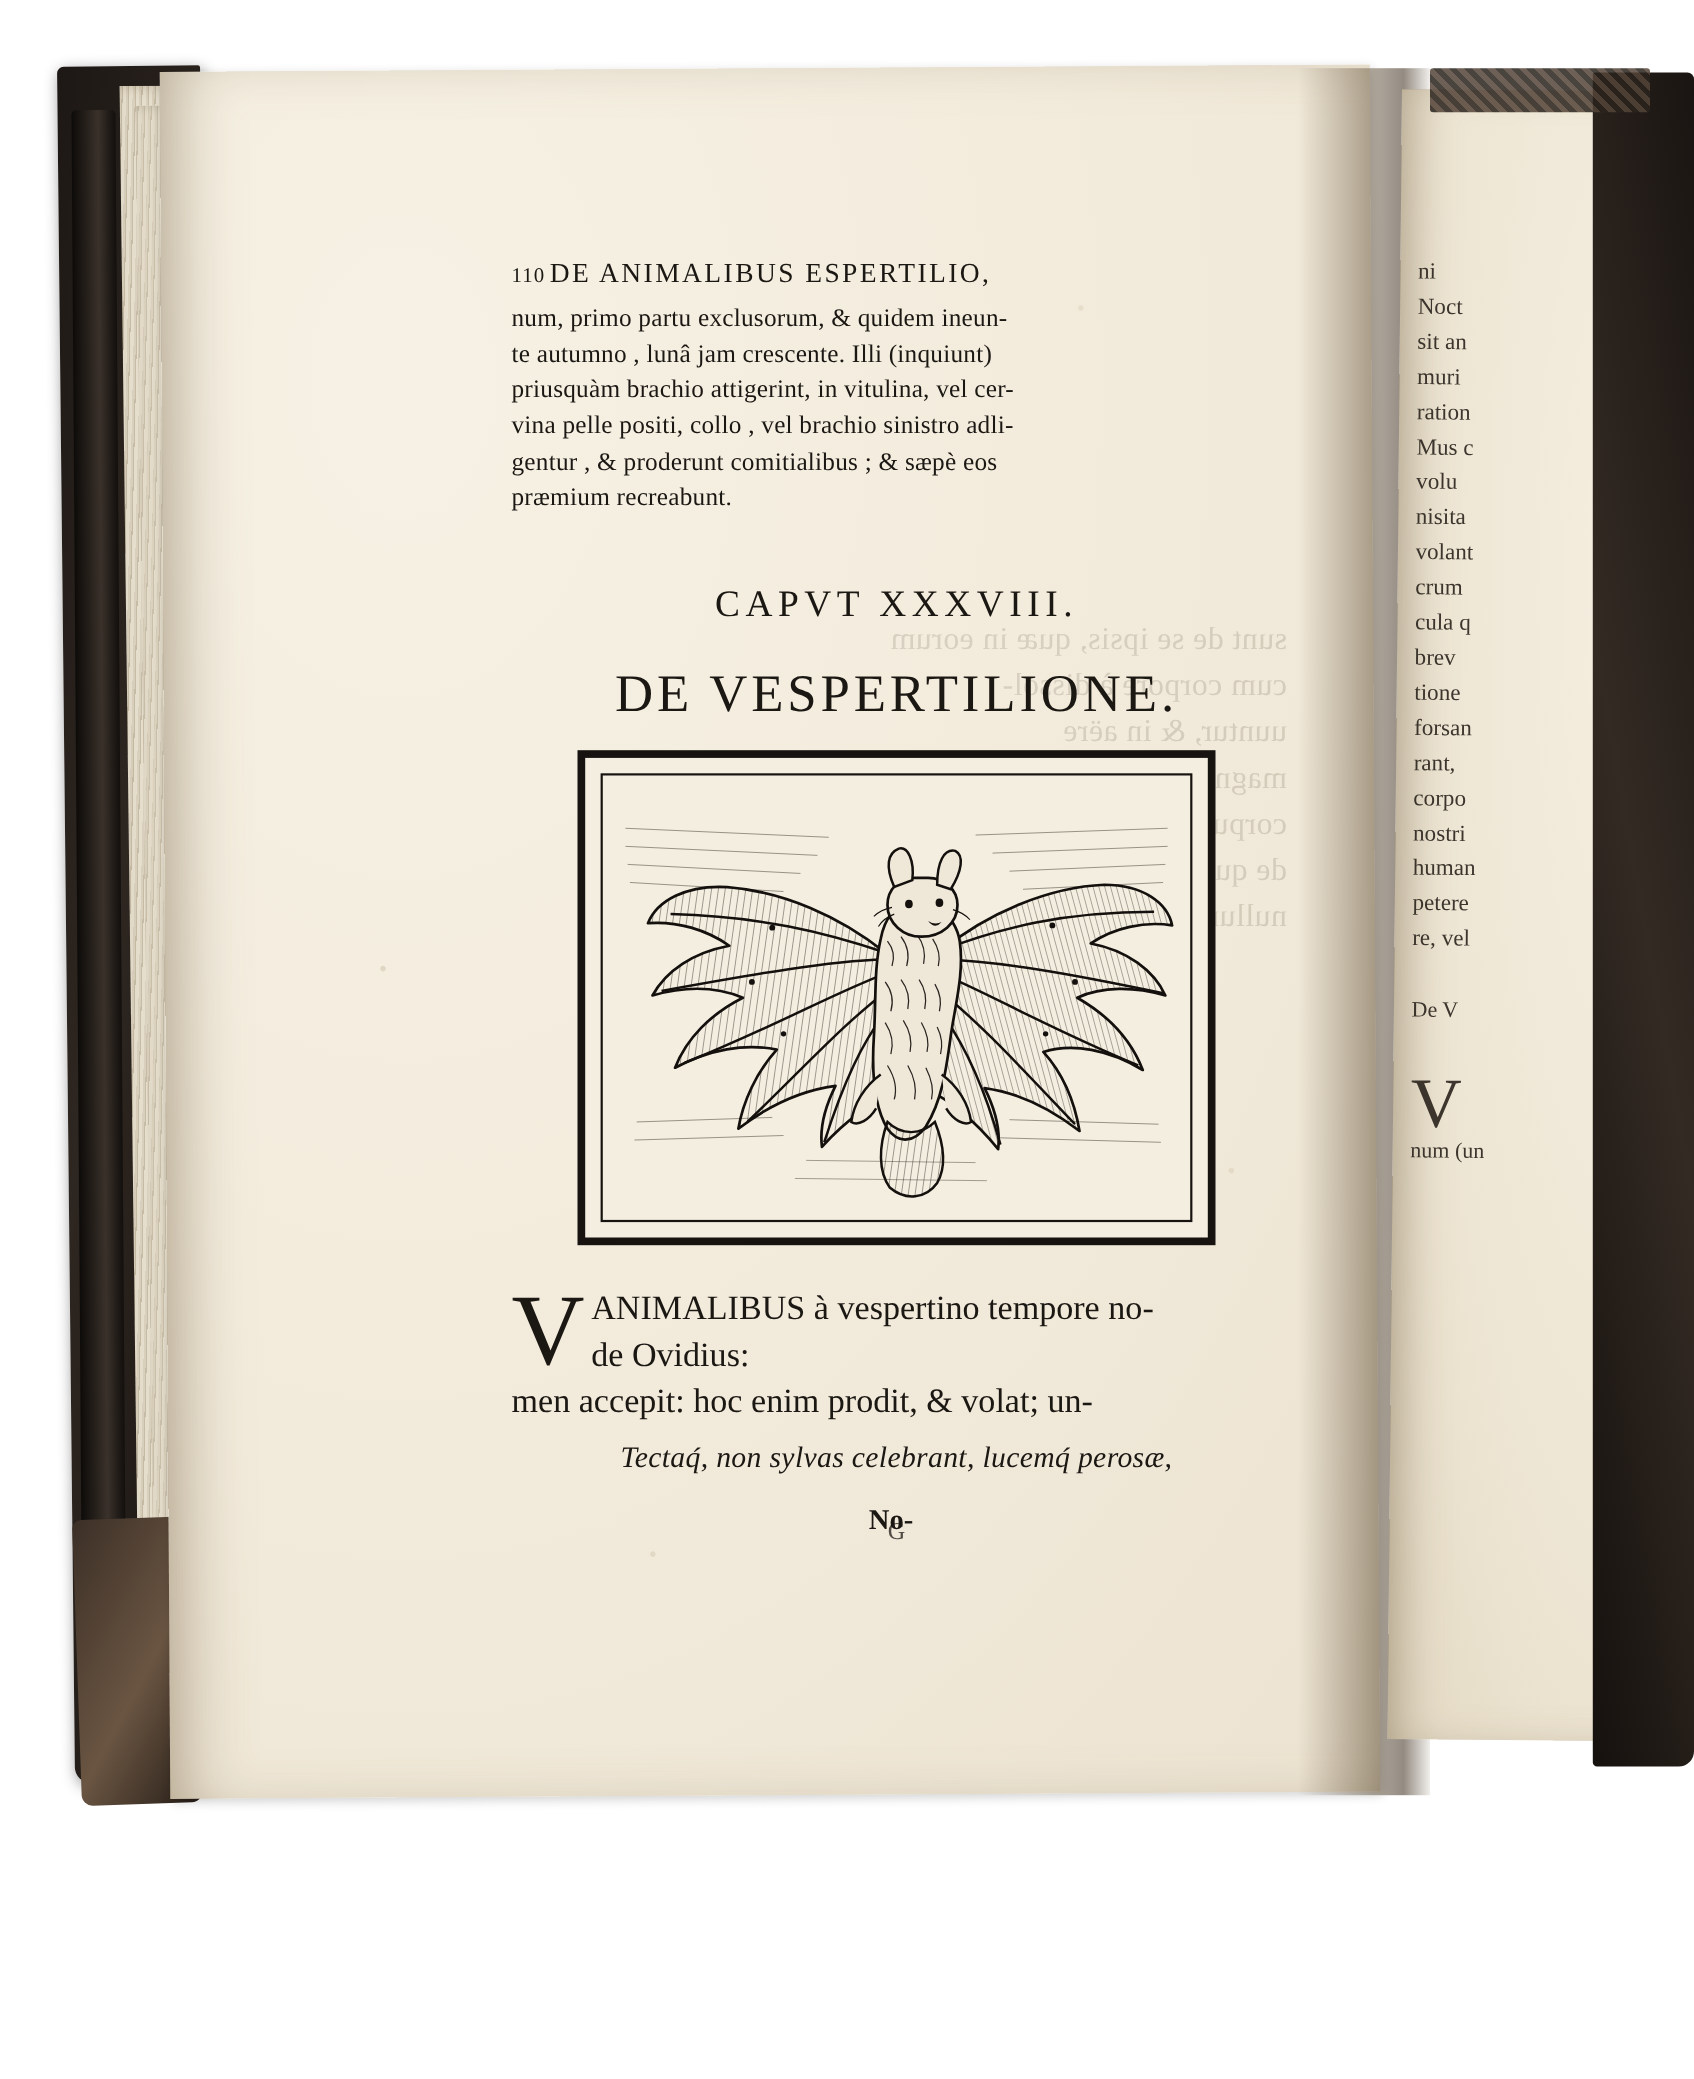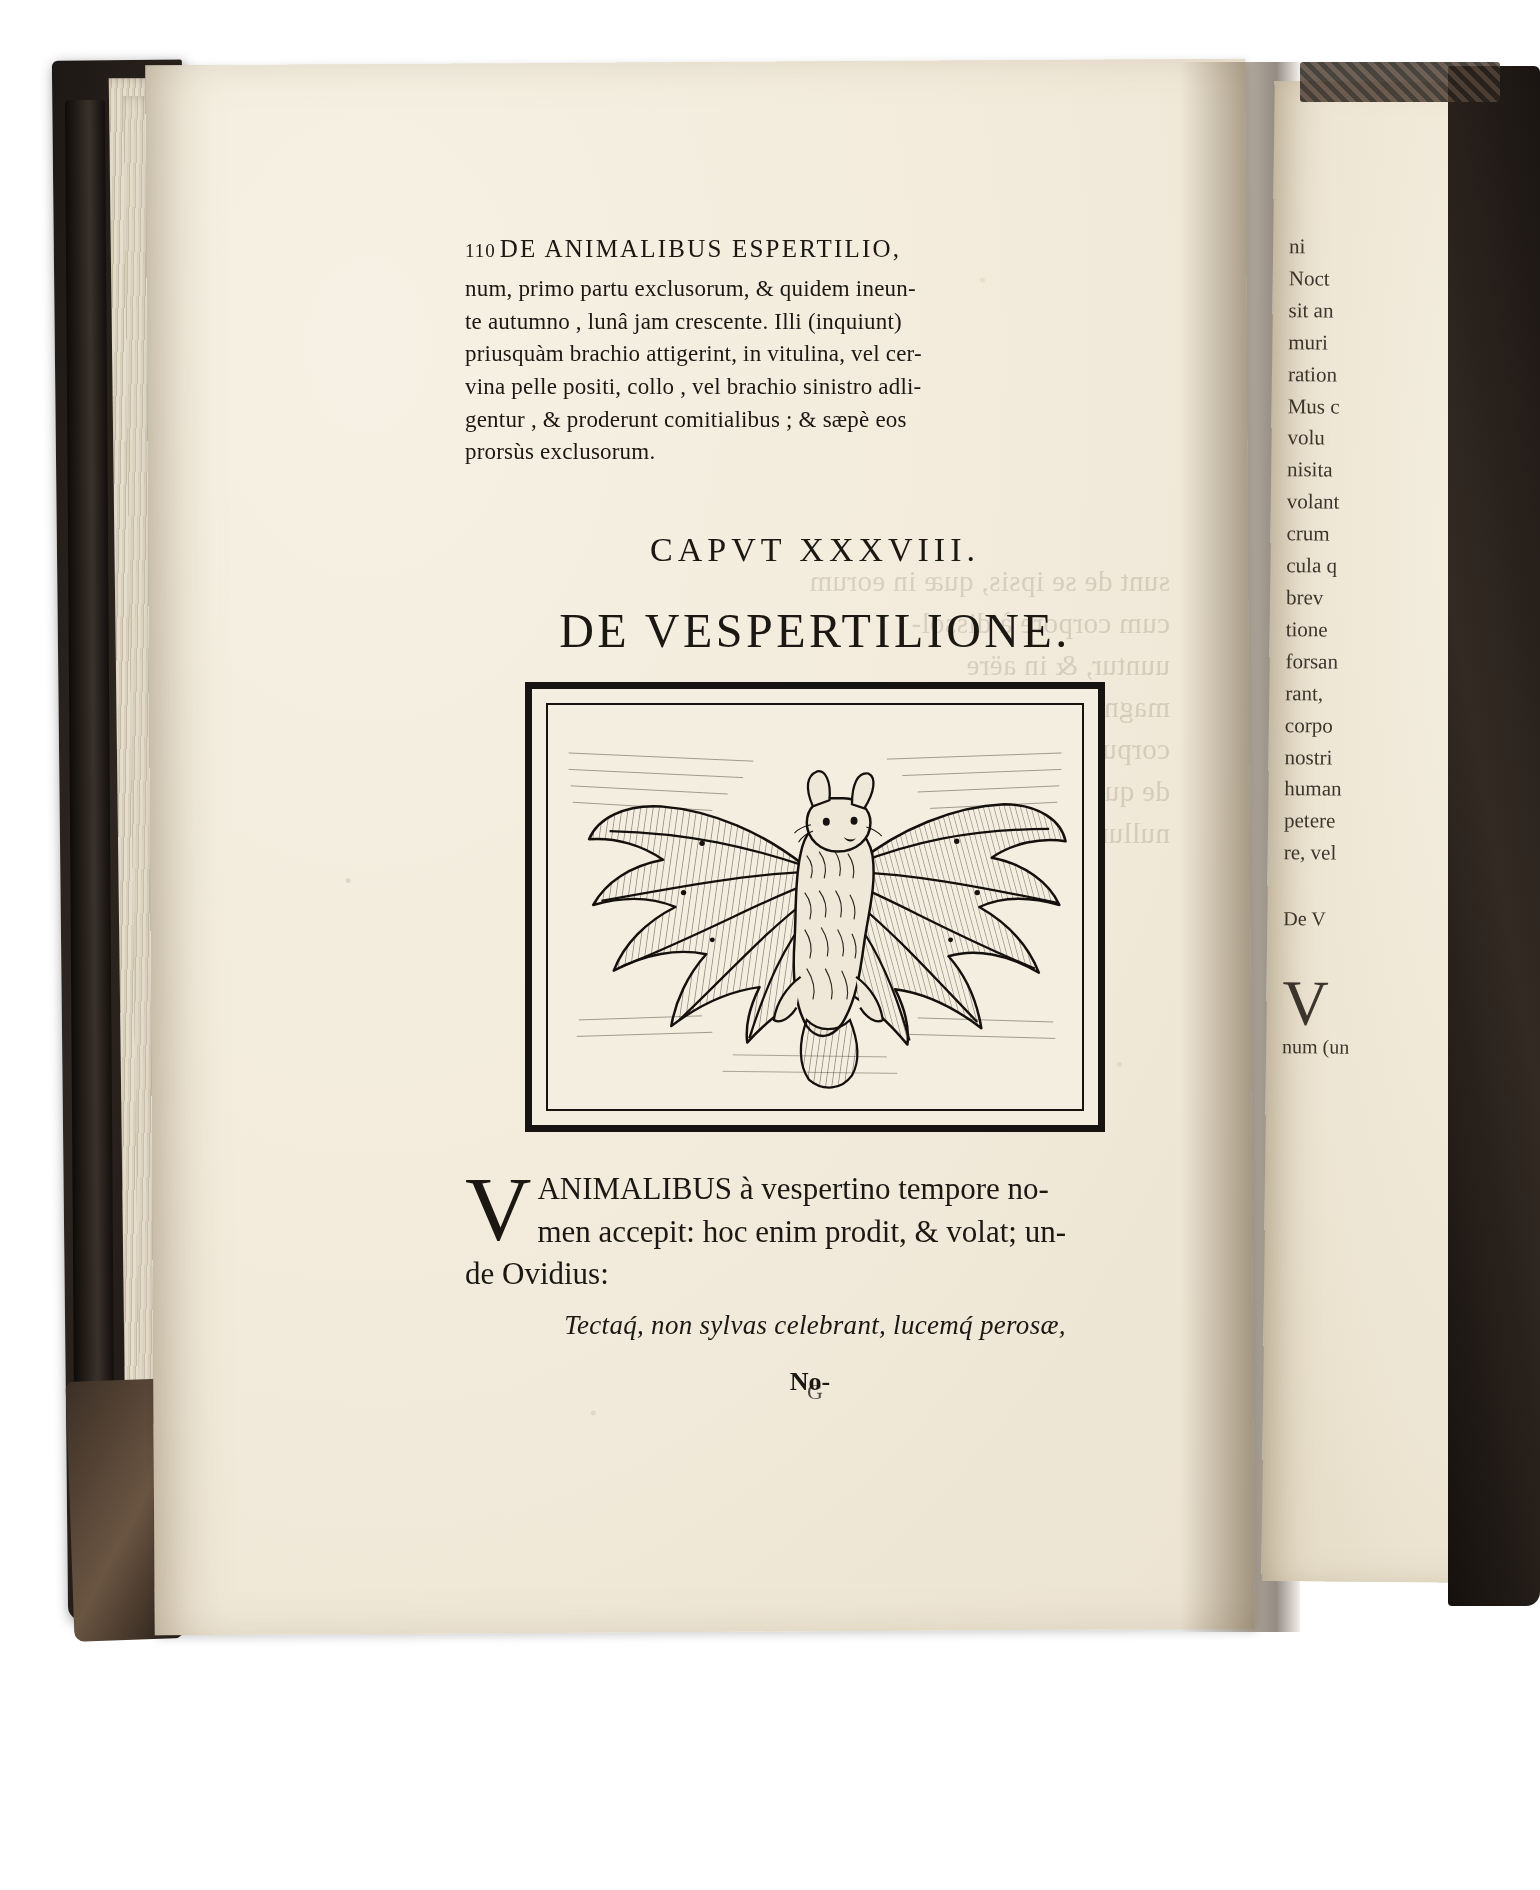--- a/index.html
+++ b/index.html
@@ -317,21 +317,21 @@
     <div class="running-head">
       <span class="folio">110</span><span>DE ANIMALIBUS ESPERTILIO,</span>
     </div>
 
     <div class="body-par">
       <div>num, primo partu exclusorum, &amp; quidem ineun-</div>
       <div>te autumno , lunâ jam crescente. Illi (inquiunt)</div>
       <div>priusquàm brachio attigerint, in vitulina, vel cer-</div>
       <div>vina pelle positi, collo , vel brachio sinistro adli-</div>
       <div>gentur , &amp; proderunt comitialibus ; &amp; sæpè eos</div>
-      <div>prorsùs exclusorum.</div>
+      <div>præmium recreabunt.</div>
     </div>
 
     <div class="chapter-num">CAPVT  XXXVIII.</div>
     <div class="chapter-title">DE VESPERTILIONE.</div>
 
     <div class="woodcut-frame">
       <div class="woodcut-inner">
         <svg viewBox="0 0 520 380" preserveAspectRatio="xMidYMid meet" aria-hidden="true">
           <defs>
             <pattern id="hatch" width="6" height="6" patternUnits="userSpaceOnUse" patternTransform="rotate(8)">
@@ -446,22 +446,22 @@
             <line x1="180" y1="334" x2="330" y2="336"></line>
             <line x1="170" y1="350" x2="340" y2="352"></line>
           </g>
         </svg>
       </div>
     </div>
 
     <div class="dropcap-par">
       <span class="dropcap">V</span>
       <div class="l1">ANIMALIBUS à vespertino tempore no-</div>
+      <div class="l1">de Ovidius:</div>
       <div class="l1">men accepit: hoc enim prodit, &amp; volat; un-</div>
-      <div class="l1">de Ovidius:</div>
     </div>
 
     <div class="verse">Tectaq́, non sylvas celebrant, lucemq́ perosæ,</div>
 
     <div class="catchword">No-</div>
     <div class="signature">G</div>
   </div>
 
   <div class="gutter"></div>
 

